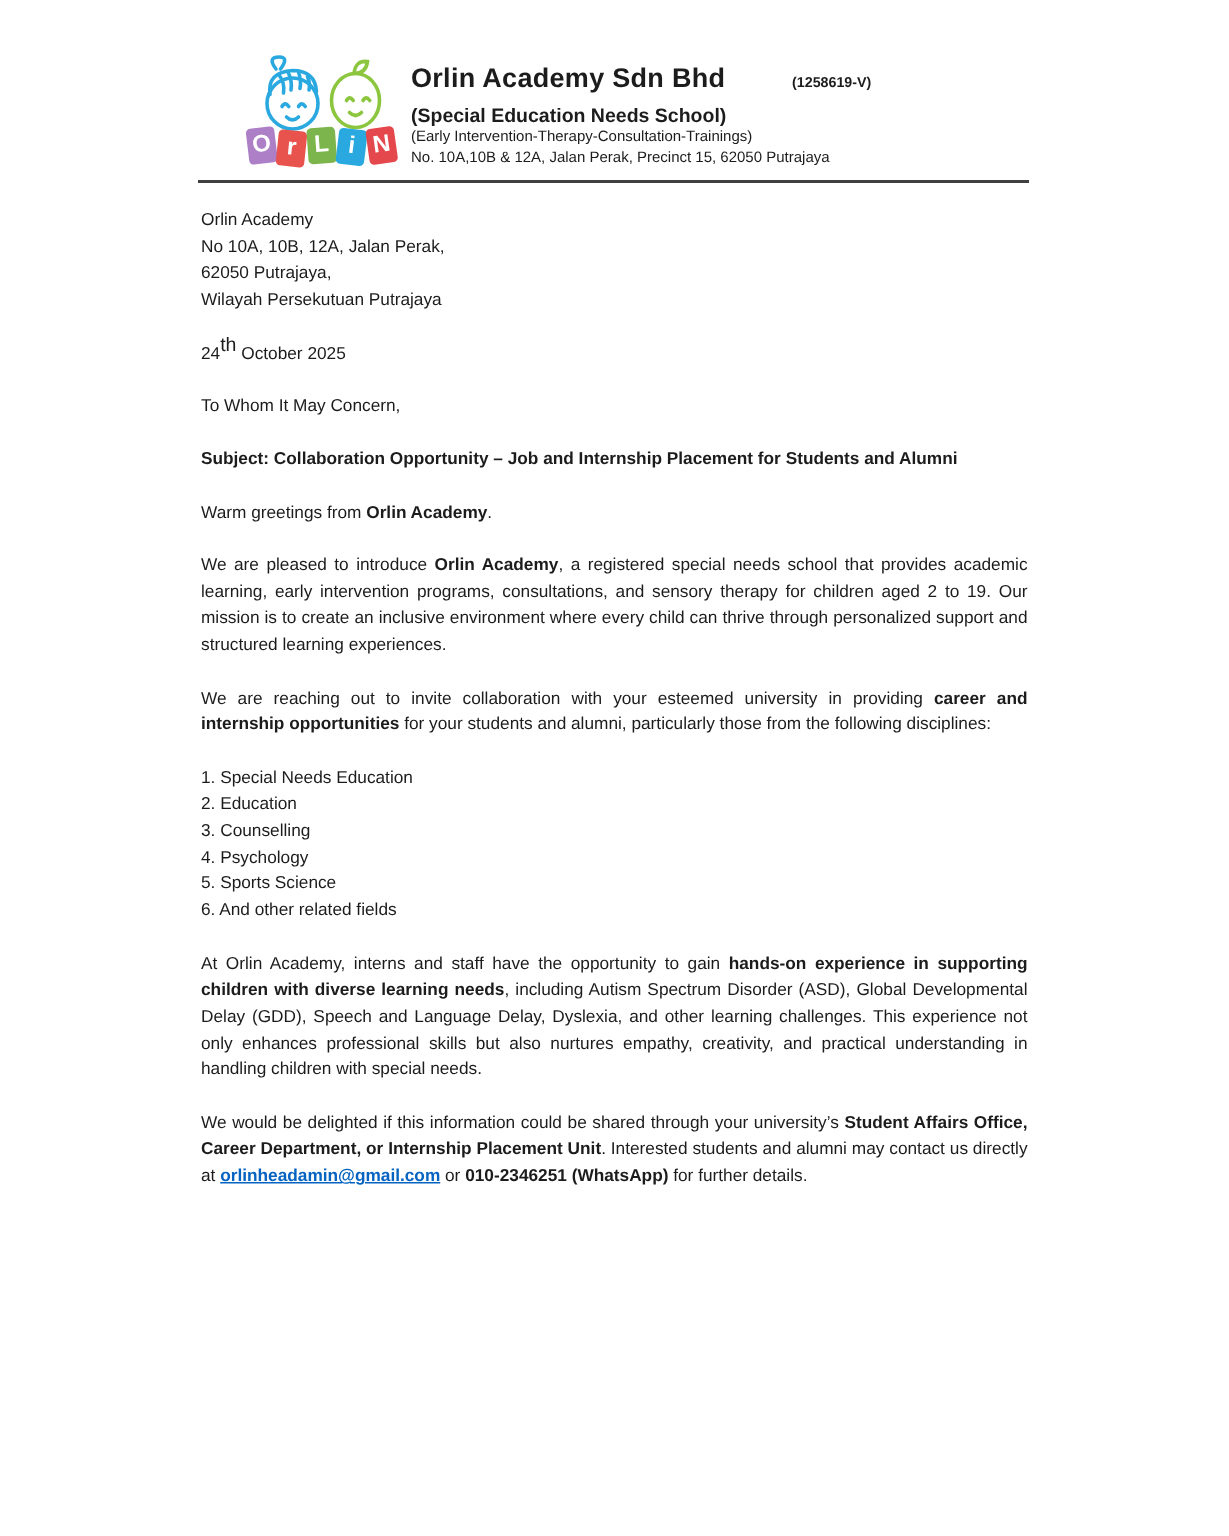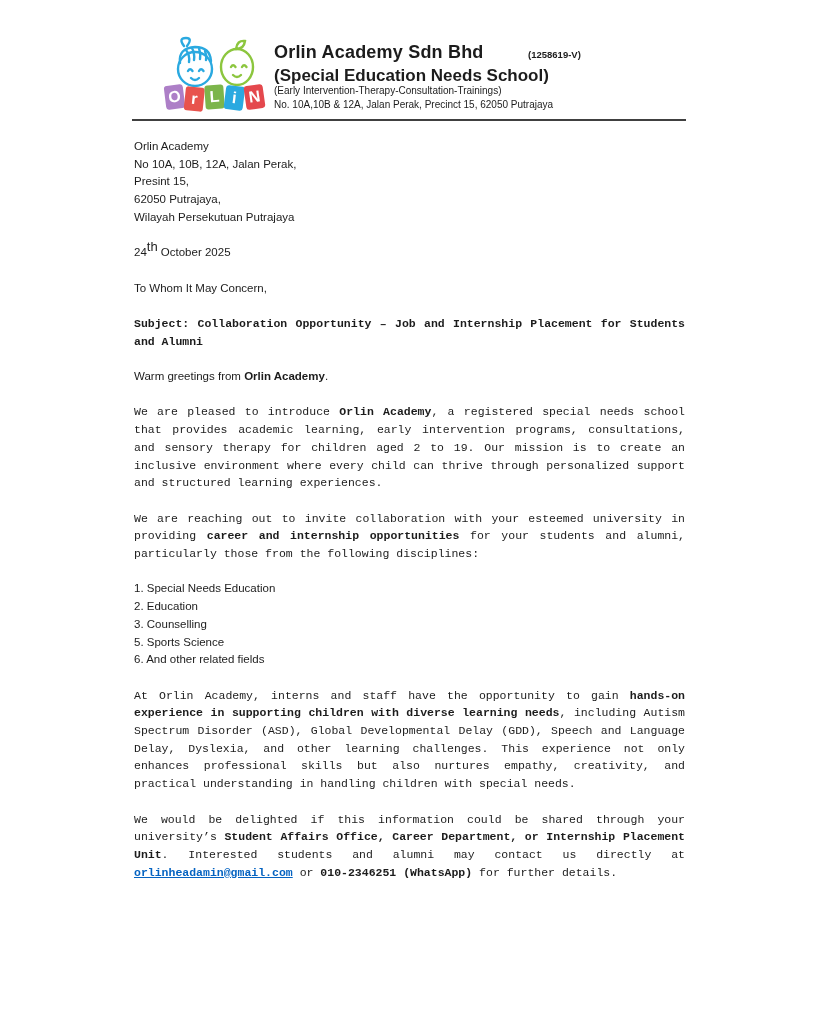--- a/index.html
+++ b/index.html
@@ -22,31 +22,31 @@
   }
   .logo-block:nth-child(1){transform:rotate(-7deg);}
   .logo-block:nth-child(2){transform:rotate(6deg) translateY(2px);}
   .logo-block:nth-child(3){transform:rotate(-4deg);}
   .logo-block:nth-child(4){transform:rotate(7deg) translateY(1px);}
   .logo-block:nth-child(5){transform:rotate(-8deg);}
   .lh-text{margin-left:4px;padding-top:4px;white-space:nowrap;}
   .lh-title-row{line-height:24px;}
   .lh-title{font-size:18px;font-weight:600;letter-spacing:0.2px;}
   .lh-reg{font-size:9.5px;font-weight:600;margin-left:4px;padding-left:36px;}
-  .lh-sub1{font-size:17px;font-weight:600;line-height:17px;}
+  .lh-sub1{font-size:13px;font-weight:600;line-height:17px;}
   .lh-sub2{font-size:10px;line-height:14px;}
   .lh-addr{font-size:10px;line-height:14px;}
   .lh-contact{font-size:9.4px;line-height:14px;}
   .lh-contact .phone{font-size:11px;font-weight:bold;vertical-align:-1px;}
   
   .divider{border:none;border-top:2px solid #404040;margin:7px 0 0 -2px;width:554px;}
   
   .letter-body{margin-top:17px;font-size:11.5px;line-height:17.7px;}
   .block{margin:0 0 17.7px 0;}
-  .justify{text-align:justify;font-family:Liberation Mono, monospace;}
+  .justify{text-align:justify;}
   b,.b{font-weight:bold;}
   sup{font-size:13px;line-height:0;vertical-align:super;}
   a.link{color:#0563c1;font-weight:bold;text-decoration:underline;}
 </style>
 </head>
 <body>
 
 <div class="page">
 
   <header class="letterhead">
@@ -91,34 +91,34 @@
       <div class="lh-addr">No. 10A,10B &amp; 12A, Jalan Perak, Precinct 15, 62050 Putrajaya</div>
     </div>
   </header>
 
   <hr class="divider">
 
   <main class="letter-body">
     <div class="block">
         <div>Orlin Academy</div>
         <div>No 10A, 10B, 12A, Jalan Perak,</div>
-        <div>Presint 15,</div>
         <div>62050 Putrajaya,</div>
         <div>Wilayah Persekutuan Putrajaya</div>
       </div>
     <div class="block"><span>24</span><sup>th</sup><span>  October 2025</span></div>
     <div class="block">To Whom It May Concern,</div>
     <div class="block justify"><span class="b">Subject: Collaboration Opportunity – Job and Internship Placement for Students and Alumni</span></div>
     <div class="block"><span>Warm greetings from </span><span class="b">Orlin Academy</span><span>.</span></div>
     <div class="block justify"><span>We are pleased to introduce </span><span class="b">Orlin Academy</span><span>, a registered special needs school that provides academic learning, early intervention programs, consultations, and sensory therapy for children aged 2 to 19. Our mission is to create an inclusive environment where every child can thrive through personalized support and structured learning experiences.</span></div>
     <div class="block justify"><span>We are reaching out to invite collaboration with your esteemed university in providing </span><span class="b">career and internship opportunities</span><span> for your students and alumni, particularly those from the following disciplines:</span></div>
     <div class="block">
         <div>1. Special Needs Education</div>
         <div>2. Education</div>
         <div>3. Counselling</div>
+        <div>4. Psychology</div>
         <div>5. Sports Science</div>
         <div>6. And other related fields</div>
       </div>
     <div class="block justify"><span>At Orlin Academy, interns and staff have the opportunity to gain </span><span class="b">hands-on experience in supporting children with diverse learning needs</span><span>, including Autism Spectrum Disorder (ASD), Global Developmental Delay (GDD), Speech and Language Delay, Dyslexia, and other learning challenges. This experience not only enhances professional skills but also nurtures empathy, creativity, and practical understanding in handling children with special needs.</span></div>
     <div class="block justify"><span>We would be delighted if this information could be shared through your university’s </span><span class="b">Student Affairs Office, Career Department, or Internship Placement Unit</span><span>. Interested students and alumni may contact us directly at </span><a class="link" href="#">orlinheadamin@gmail.com</a><span>  or </span><span class="b">010-2346251 (WhatsApp)</span><span> for further details.</span></div>
   </main>
 
 </div>
 
 </body></html>

